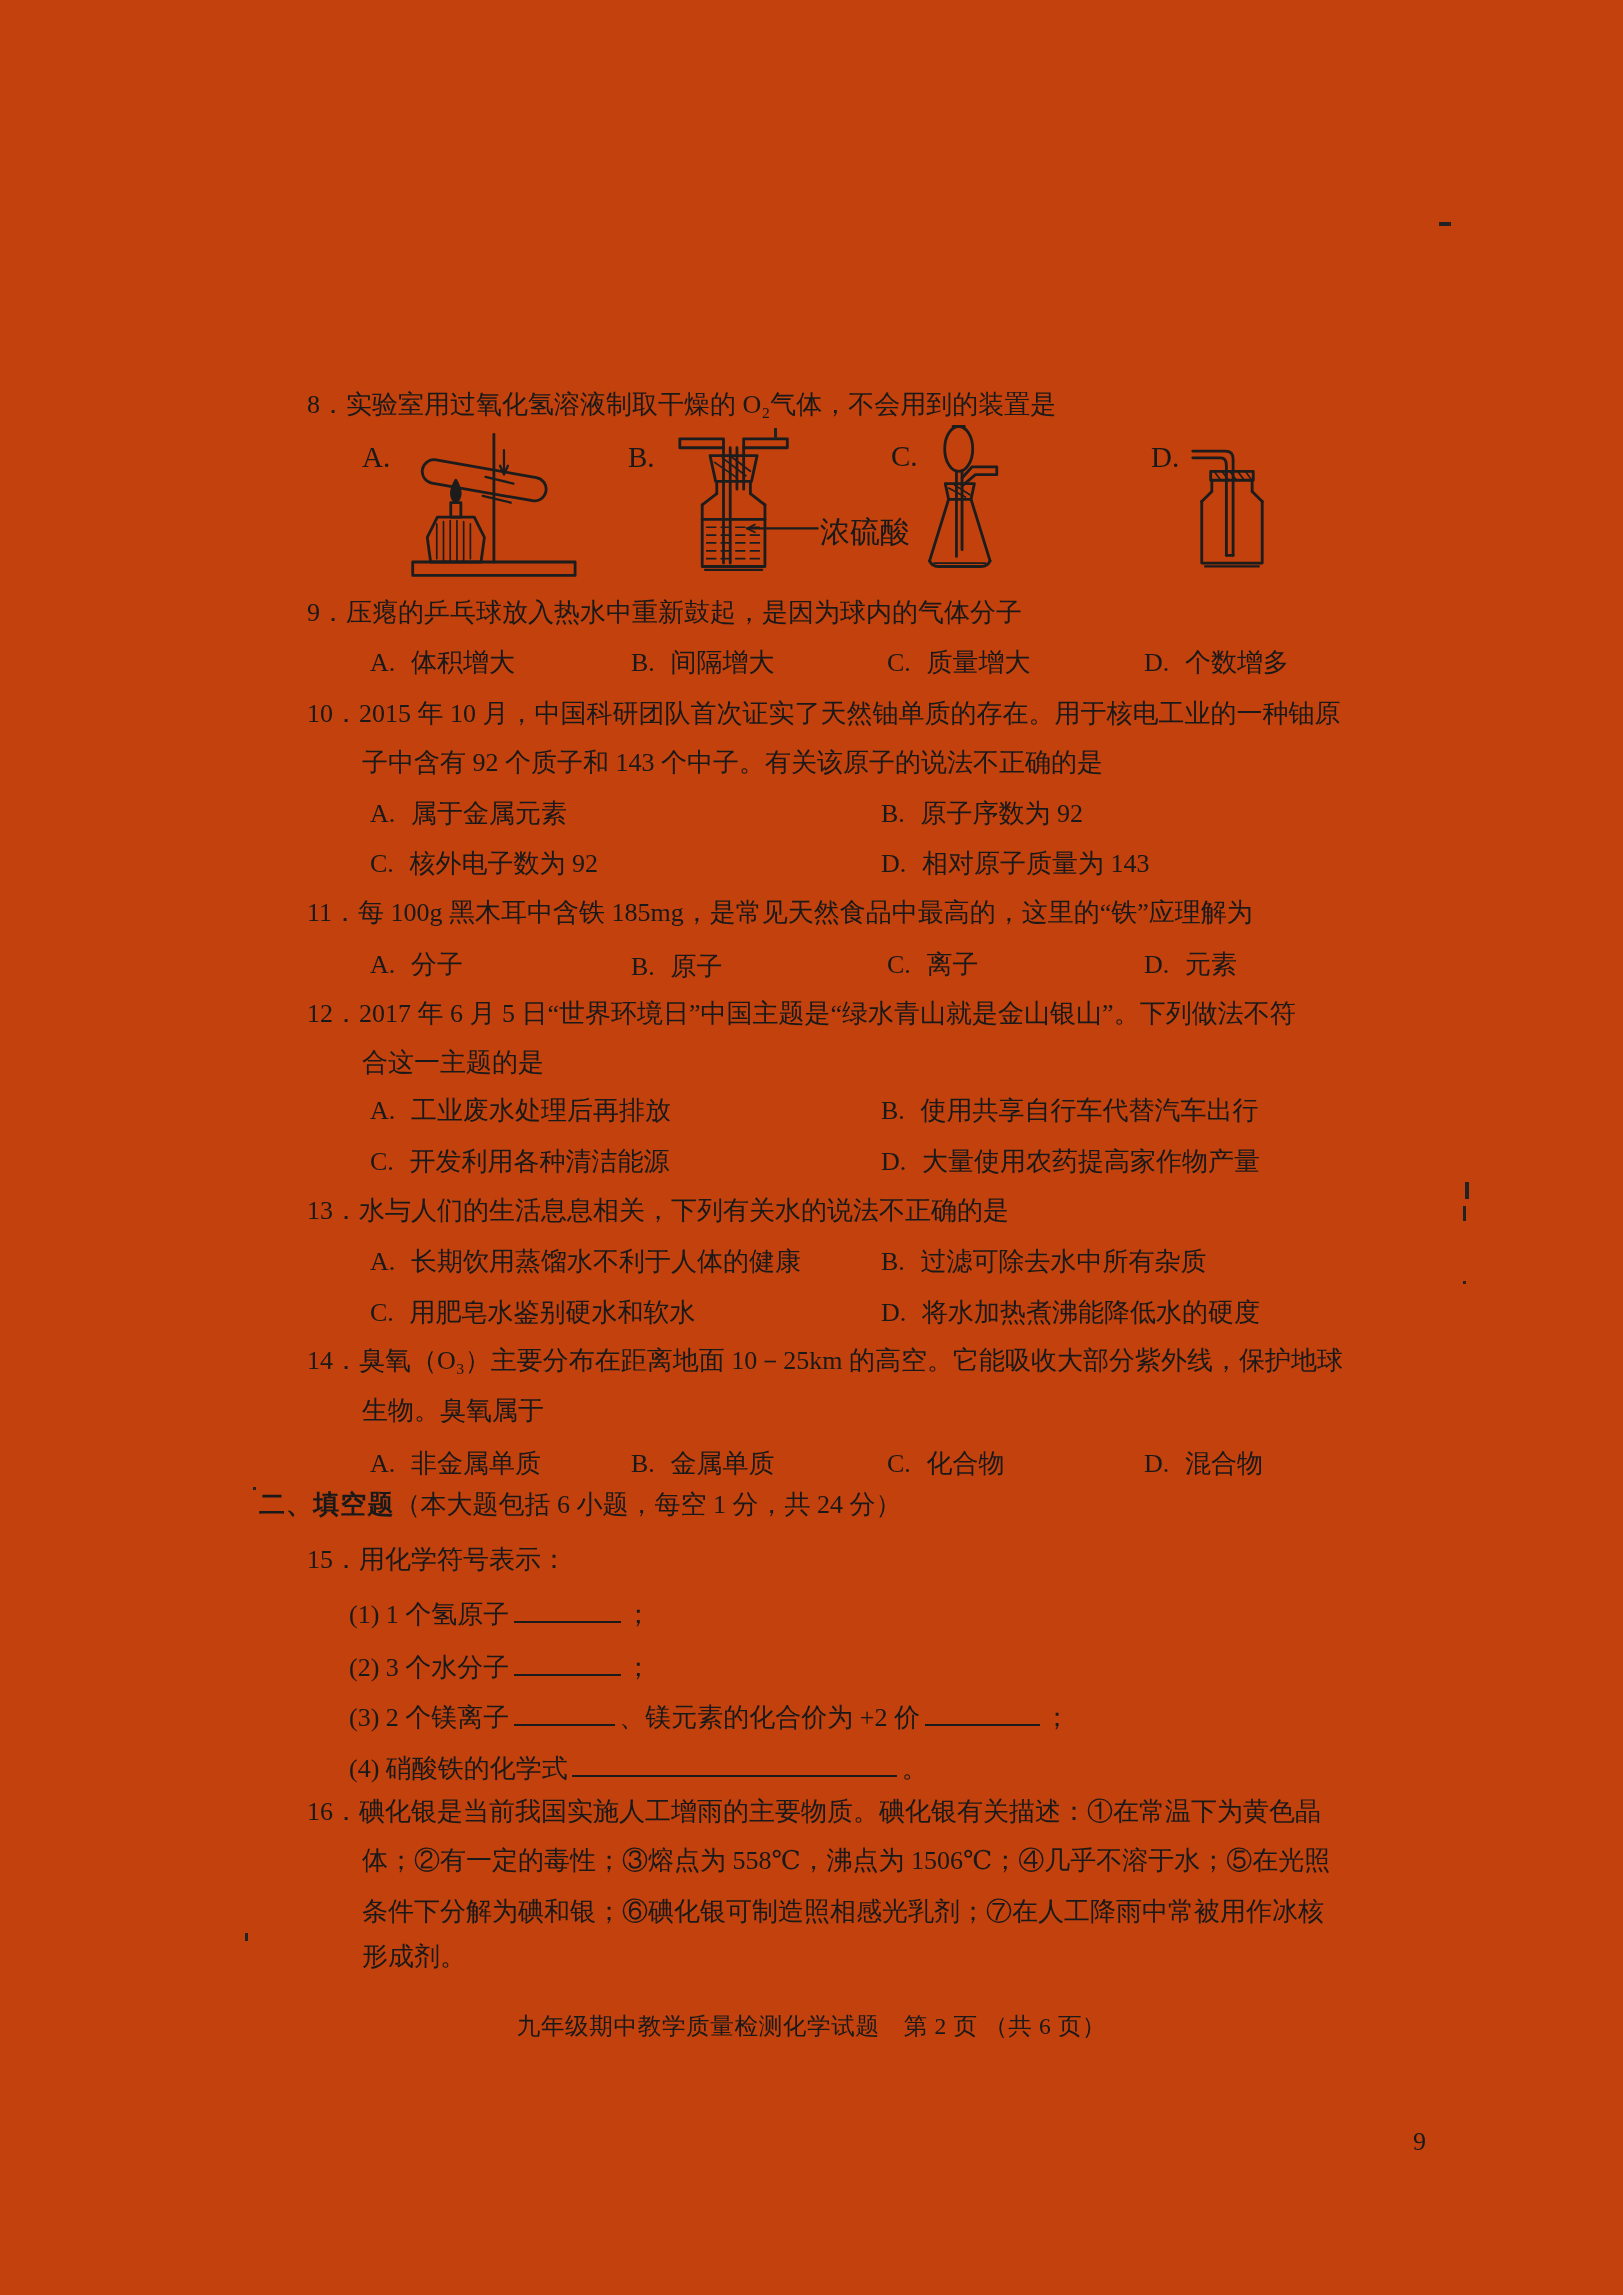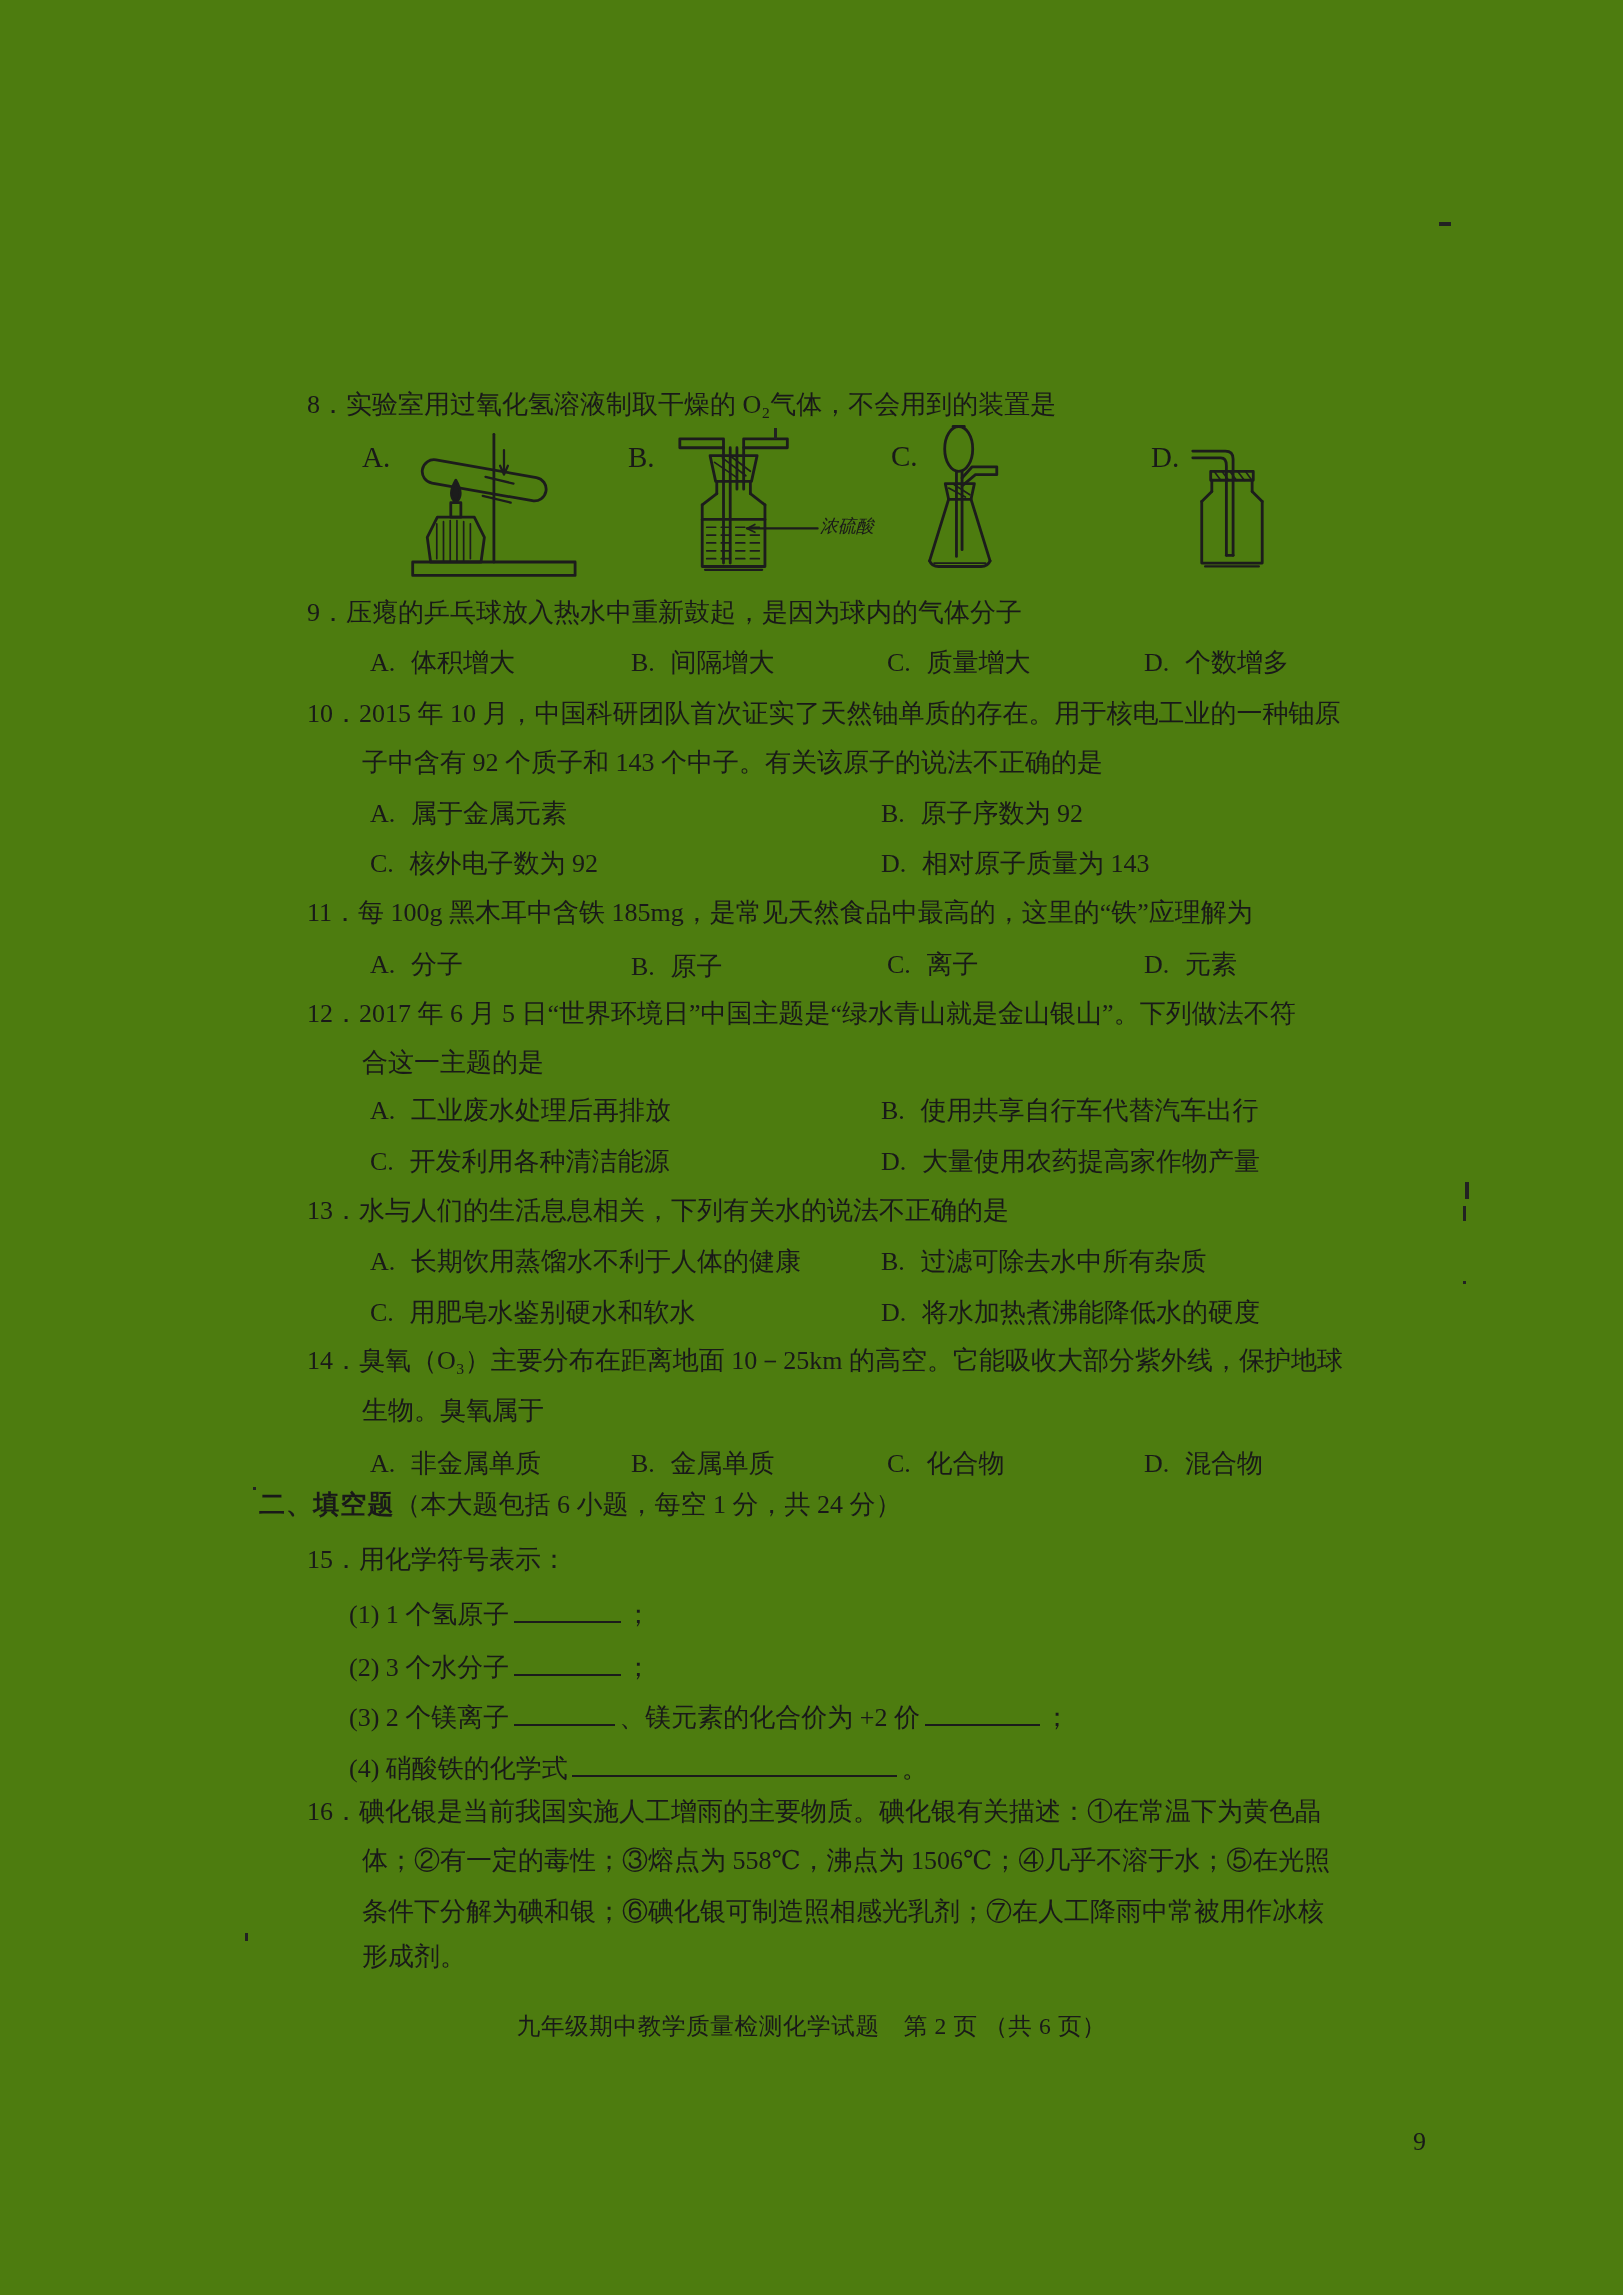--- a/index.html
+++ b/index.html
@@ -1,38 +1,38 @@
 <!DOCTYPE html>
 <html style="font-size:9px"><head>
 <meta charset="utf-8">
 <style>
   html,body{margin:0;padding:0;background:#d8d8d5;}
   #page{
     position:relative;
     width:1623px;height:2295px;
-    background:#4d7c0f;
+    background:#c2410c;
     color:#191919;
     font-family:"Liberation Serif","DejaVu Serif",serif;
     font-size:26px;
     overflow:hidden;
   }
   .ln{position:absolute;white-space:nowrap;line-height:1.15;}
   .cont{position:absolute;white-space:nowrap;line-height:1.15;}
   .opt{position:absolute;white-space:nowrap;line-height:1.15;text-align:center;}
   .ot{margin-left:15.7px;}
   .sec-title{font-weight:bold;letter-spacing:1.1px;}
   .blank{
     display:inline-block;
     border-bottom:2.2px solid #1b1b1b;
     height:1.05em;
     margin:0 4.5px;
   }
   .b190{width:107px;} .b180{width:101px;} .b205{width:115px;} .b580{width:325px;}
   .applabel{position:absolute;font-size:29px;line-height:1;}
-  .annot{position:absolute;font-size:18px;line-height:1;font-style:italic;}
+  .annot{position:absolute;font-size:30px;line-height:1;}
   .footer{
     position:absolute;left:0;top:2010px;width:1623px;
     text-align:center;font-size:23.6px;letter-spacing:0.6px;
   }
   .corner{position:absolute;left:1413px;top:2127px;font-size:26px;}
   .artifact{position:absolute;background:#222;}
   svg{position:absolute;}
 </style>
 </head>
 <body>

